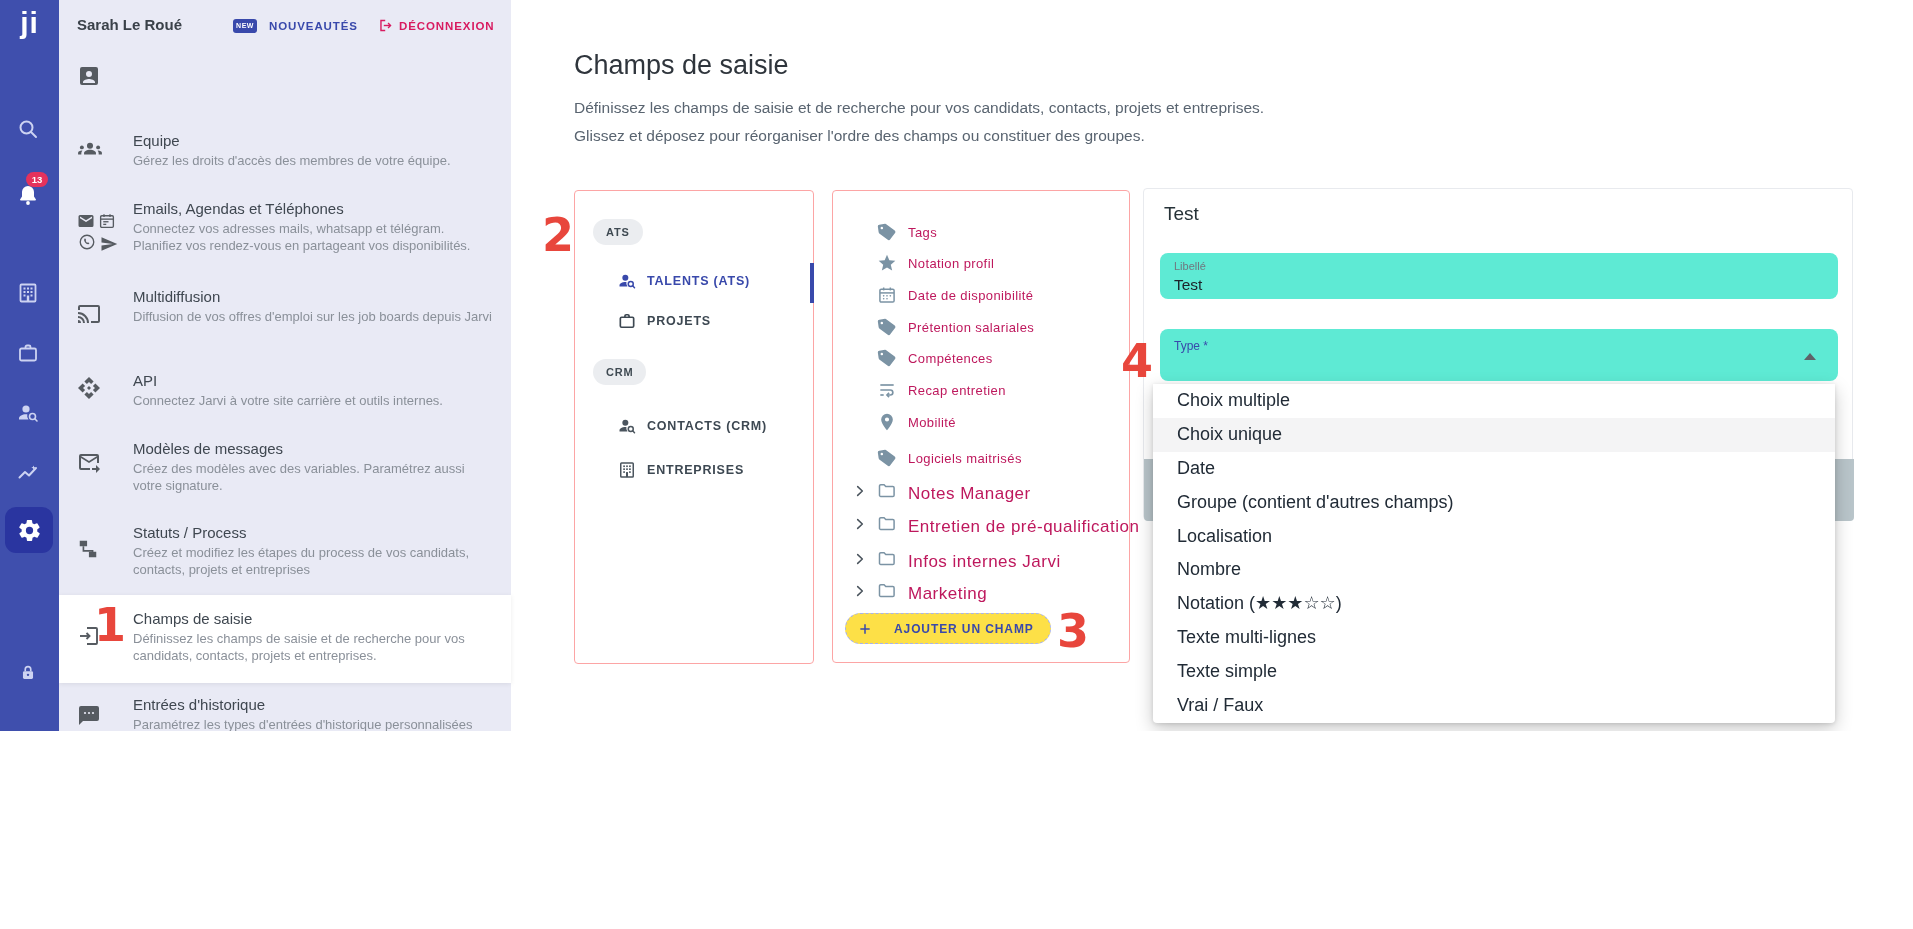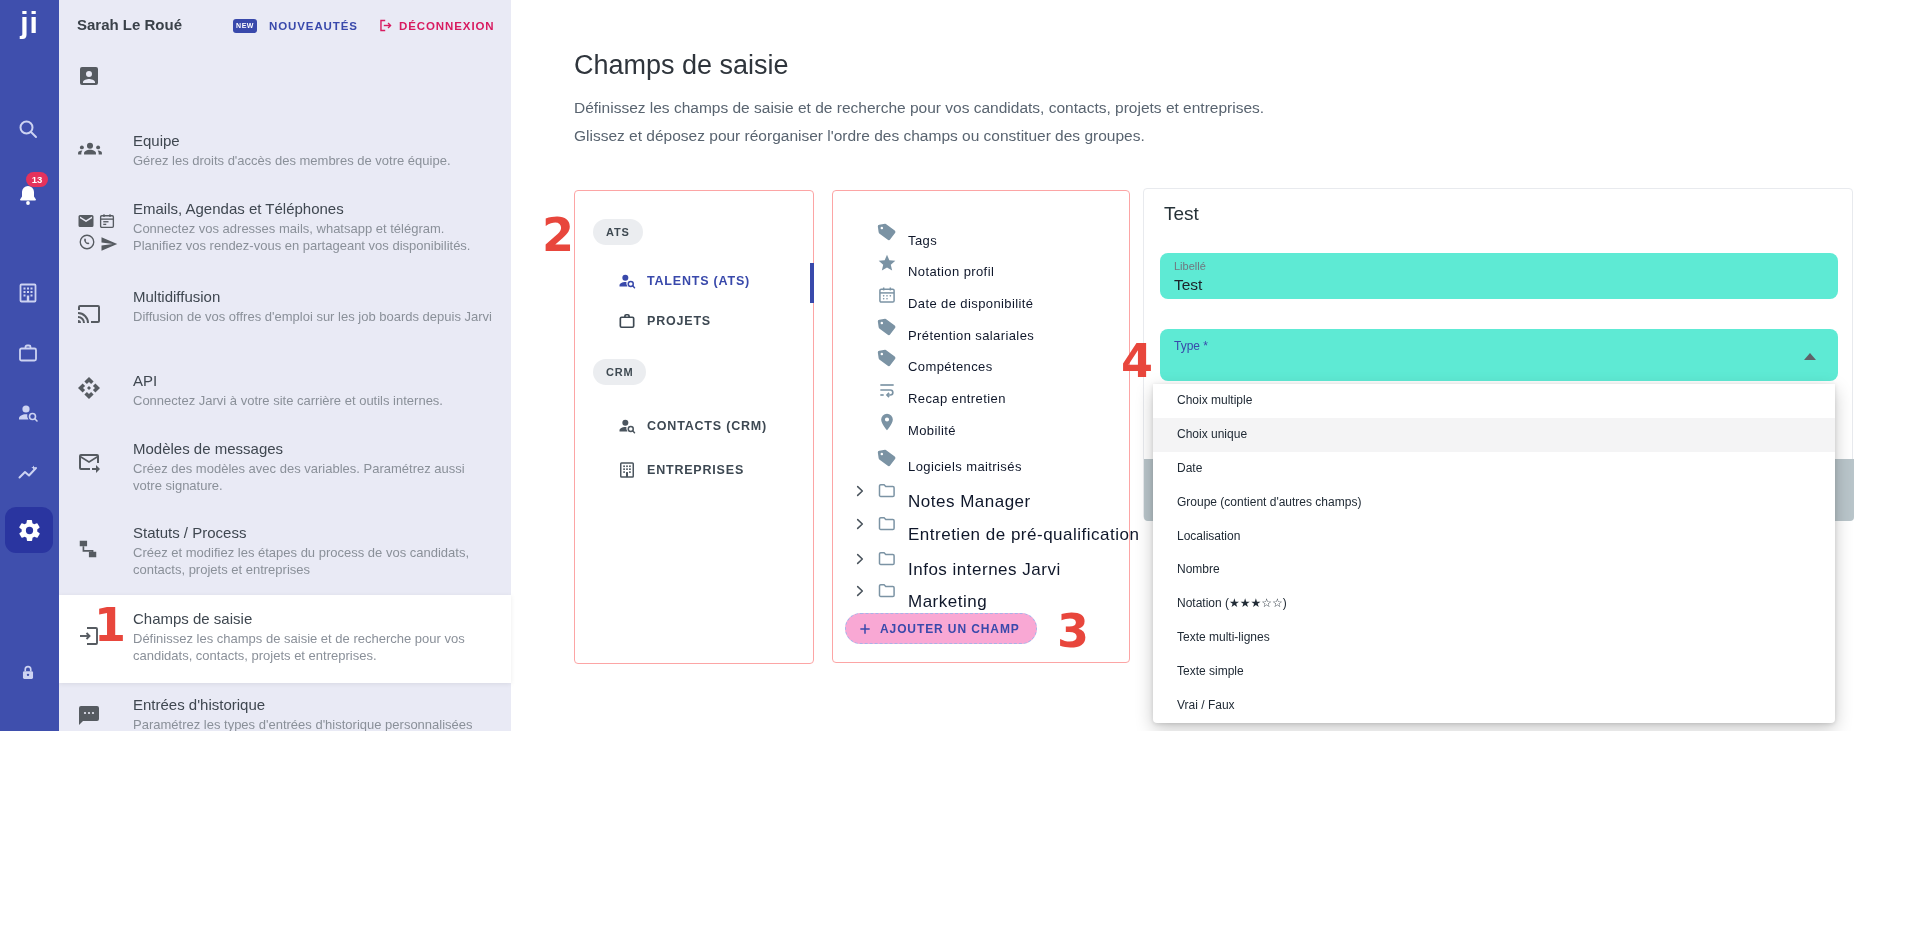--- a/index.html
+++ b/index.html
@@ -36,35 +36,35 @@
   .tab-row{position:absolute;left:0;width:100%;height:24px;background:none;border:none;text-align:left;cursor:pointer;}
   .tab-ic{position:absolute;left:42px;top:1px;}
   .tab-lb{position:absolute;left:72px;top:4px;font-size:12.5px;font-weight:bold;letter-spacing:.8px;color:#3d4852;white-space:nowrap;}
   .tab-lb.active{color:#3949ab;}
   .tab-indicator{position:absolute;right:-1px;top:72px;width:4px;height:40px;background:#3949ab;}
   
   .card-fields{left:832px;top:190px;width:298px;height:473px;}
   .f-row{position:absolute;left:0;width:100%;height:22px;background:none;border:none;text-align:left;cursor:pointer;}
   .f-ic{position:absolute;left:44px;top:0;color:#7b93a4;}
   .f-chev{position:absolute;left:20px;top:3px;color:#49535c;}
-  .f-lb{position:absolute;left:75px;top:11px;font-size:13px;color:#0f172a;letter-spacing:.4px;white-space:nowrap;}
+  .f-lb{position:absolute;left:75px;top:3px;font-size:13px;color:#be185d;letter-spacing:.4px;white-space:nowrap;}
   .f-lb.grp{font-size:17px;letter-spacing:.5px;}
-  .add-btn{position:absolute;left:12px;top:422px;height:31px;padding:0 16px 0 12px;border:1.5px dashed #a8b2e8;border-radius:16px;background:#f9a8d4;color:#3949ab;font-size:12px;font-weight:bold;letter-spacing:.9px;display:flex;align-items:center;gap:8px;cursor:pointer;}
+  .add-btn{position:absolute;left:12px;top:422px;height:31px;padding:0 16px 0 12px;border:1.5px dashed #a8b2e8;border-radius:16px;background:#fde047;color:#3949ab;font-size:12px;font-weight:bold;letter-spacing:.9px;display:flex;align-items:center;gap:22px;cursor:pointer;}
   
   .card-editor{left:1143px;top:188px;width:710px;height:332px;border-color:#e8eaee;z-index:1;}
   .ed-title{position:absolute;left:20px;top:14px;font-size:19px;color:#263238;font-weight:500;}
   .ed-input{position:absolute;left:16px;width:678px;background:#5eead4;border-radius:8px;box-sizing:border-box;cursor:text;}
   .ed-input-label{position:absolute;left:14px;top:7px;font-size:11px;color:#70777f;}
   .ed-input-value{position:absolute;left:14px;top:23px;font-size:15.5px;color:#1c2329;}
   .ed-select-label{position:absolute;left:14px;top:10px;font-size:12px;color:#3949ab;}
   .caret-up{position:absolute;right:22px;top:24px;width:0;height:0;border-left:6px solid transparent;border-right:6px solid transparent;border-bottom:7px solid #5f6368;}
   .save-bar{position:absolute;left:0;top:270px;width:710px;height:62px;background:#b9c5ca;border-radius:0 0 4px 4px;border:none;}
   
   .dropdown{position:absolute;left:1153px;top:384px;width:682px;height:339px;background:#fff;border-radius:0 0 4px 4px;box-shadow:0 6px 18px rgba(0,0,0,.22),0 1px 4px rgba(0,0,0,.12);z-index:5;}
-  .dd-item{height:33.9px;line-height:33.9px;padding-left:24px;font-size:12px;color:#212b36;cursor:pointer;}
+  .dd-item{height:33.9px;line-height:33.9px;padding-left:24px;font-size:18px;color:#212b36;cursor:pointer;}
   .dd-item.hl{background:#f4f4f5;}
   
   .anno{position:absolute;color:#e8463c;font-size:46px;font-weight:bold;line-height:1;z-index:9;font-family:"DejaVu Sans",sans-serif;}
 </style>
 </head>
 <body>
 
 <div class="canvas">
 
   <aside class="rail">

